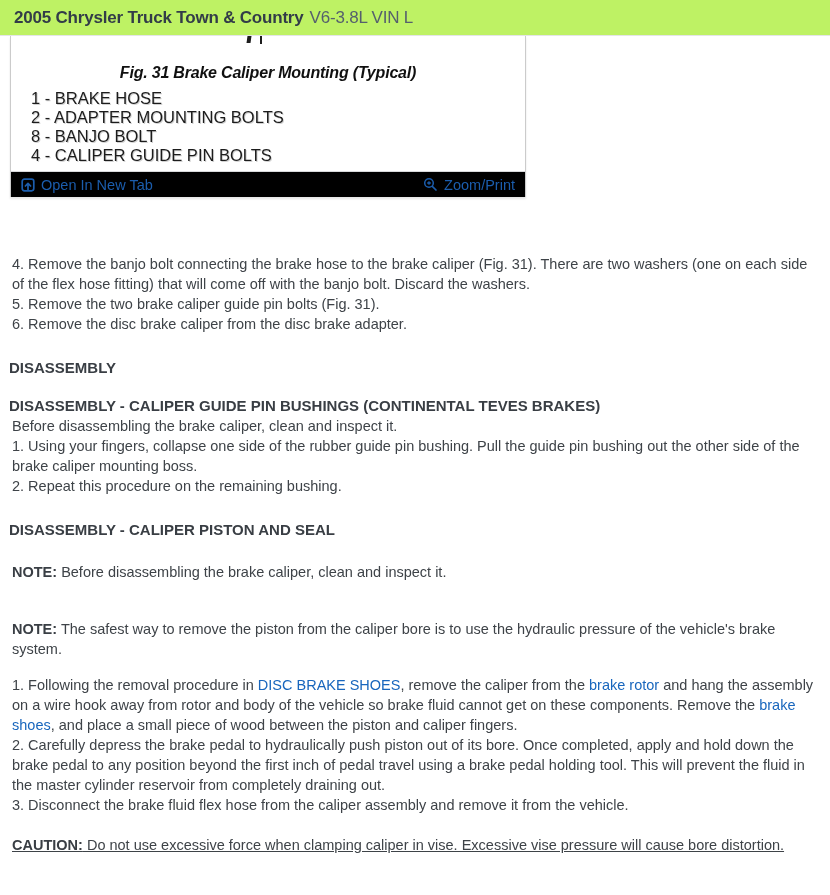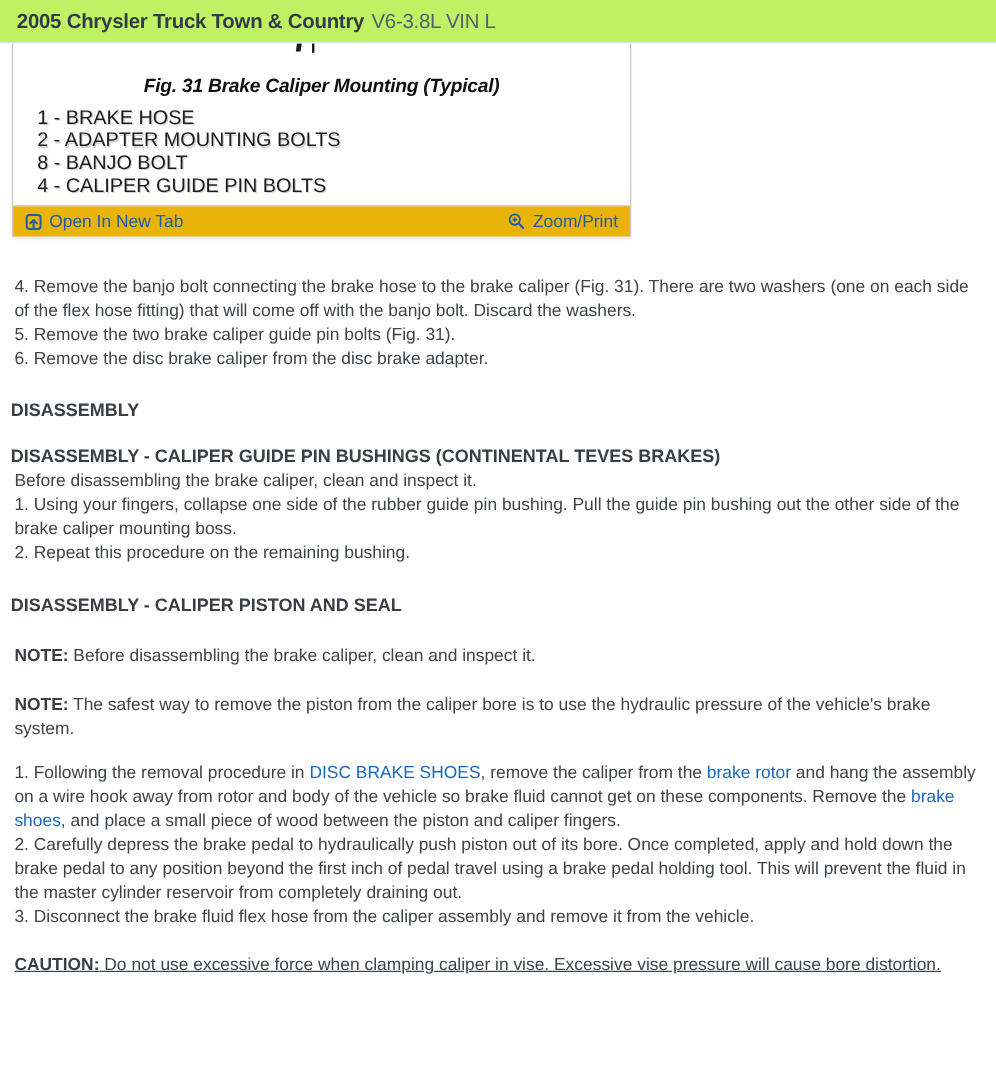--- a/index.html
+++ b/index.html
@@ -79,42 +79,42 @@
     list-style: none;
   }
   .figure-legend li {
     font-size: 16.5px;
     line-height: 19px;
     color: #1c1c1c;
     text-shadow: 1px 1px 0 rgba(0,0,0,0.18);
   }
   .figure-footer {
     height: 26px;
-    background: #eab308;
+    background: #000000;
     border-top: 1px solid #d8d9db;
     display: flex;
     justify-content: space-between;
     align-items: center;
     padding: 0 10px;
   }
   .figure-footer a {
     color: #1b5dad;
     font-size: 14.5px;
     text-decoration: none;
     display: inline-flex;
     align-items: center;
     gap: 6px;
     cursor: pointer;
   }
   .figure-footer svg { display: block; }
 
   
   .article {
     position: absolute;
-    left: 0; top: 186px;
+    left: 0; top: 211px;
     width: 830px;
     padding: 0 9px;
     font-size: 14.5px;
     line-height: 20px;
     color: #3e4348;
   }
   .article p { padding-left: 3px; }
   .blk-steps { margin-top: 43px; }
   .h1 {
     margin-top: 24px;
@@ -124,21 +124,21 @@
     line-height: 20px;
   }
   .h2 { margin-top: 18px; }
   .blk-warning {
     margin-top: 20px;
     font-weight: bold;
     color: #393e44;
     padding-left: 4px;
   }
   .blk-note { margin-top: 22px; padding-left: 5px; }
-  .blk-note2 { margin-top: 21px; padding-left: 5px; }
+  .blk-note2 { margin-top: 37px; padding-left: 5px; }
   .blk-procedure { margin-top: 16px; }
   .blk-caution { margin-top: 20px; padding-left: 7px; text-decoration: underline; }
   .bold-label { font-weight: bold; color: #393e44; }
   .lnk { color: #1866bd; text-decoration: none; cursor: pointer; }
 </style>
 </head>
 <body>
 
 <header class="app-header">
   <span class="title">2005 Chrysler Truck Town &amp; Country</span>

